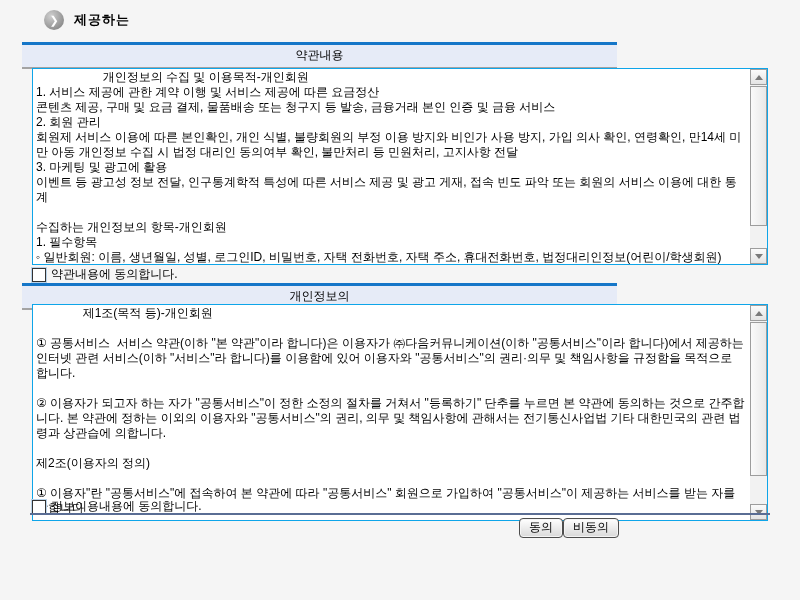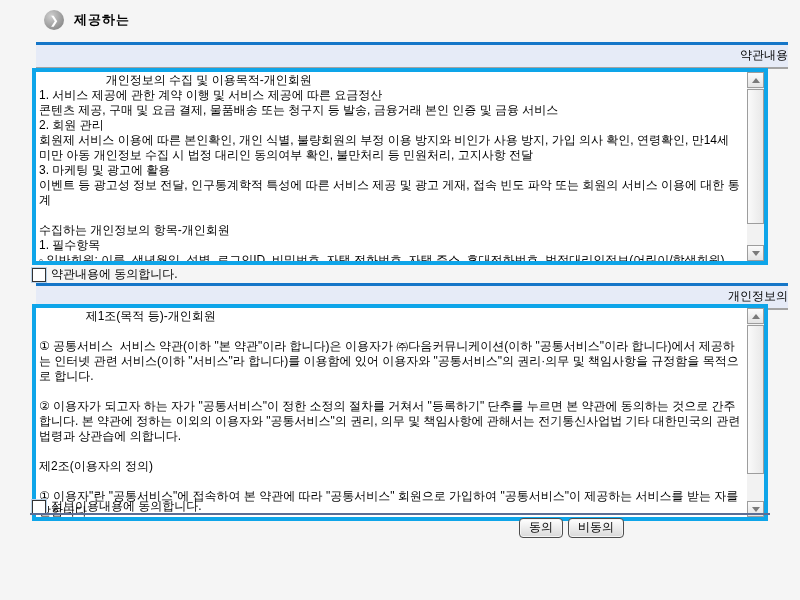--- a/index.html
+++ b/index.html
@@ -20,37 +20,37 @@
   .icon-circle {
     width: 20px; height: 20px; border-radius: 50%;
     background: radial-gradient(circle at 35% 30%, #cfcfcf, #8d8d8d 75%);
     color: #fff; display: flex; align-items: center; justify-content: center;
     font-size: 11px; font-weight: bold; line-height: 1;
   }
   .page-title { font-size: 13px; font-weight: bold; letter-spacing: 1px; }
 
   
   .section-header {
-    position: absolute; left: 36px; width: 752px;
+    position: absolute; left: 22px; width: 595px;
     border-top: 3px solid #1576c8;
     border-bottom: 2px solid #a3a3a3;
     background: #e6ebf7;
-    text-align: right;
+    text-align: center;
     font-size: 12px;
     padding: 2px 0 3px 0;
     box-sizing: border-box;
   }
   #section1-header { top: 42px; }
   #section2-header { top: 283px; }
 
   
   .textbox {
     position: absolute; left: 32px; width: 736px;
     background: #fff;
-    border: 4px solid #0ea5e9;
+    border: 1px solid #0ea5e9;
     box-sizing: border-box;
     display: flex;
     overflow: hidden;
   }
   #textbox1 { top: 68px; height: 197px; }
   #textbox2 { top: 304px; height: 217px; }
   .textbox-text {
     flex: 1;
     font-size: 12px; line-height: 15px;
     white-space: pre-wrap;
@@ -111,21 +111,21 @@
   
   .bottom-line {
     position: absolute; left: 30px; top: 513px;
     width: 740px; height: 2px;
     background: #5a6d94;
   }
 
   
   .button-row {
     position: absolute; left: 519px; top: 518px;
-    display: flex; gap: 5px;
+    display: flex; 
   }
   .btn {
     font-family: inherit;
     font-size: 12px;
     padding: 2px 9px 3px 9px;
     border: 1px solid #4d4d4d;
     border-radius: 4px;
     background: linear-gradient(#ffffff, #d9d9d9);
     box-shadow: inset 0 0 0 1px #f4f4f4;
     cursor: pointer;

